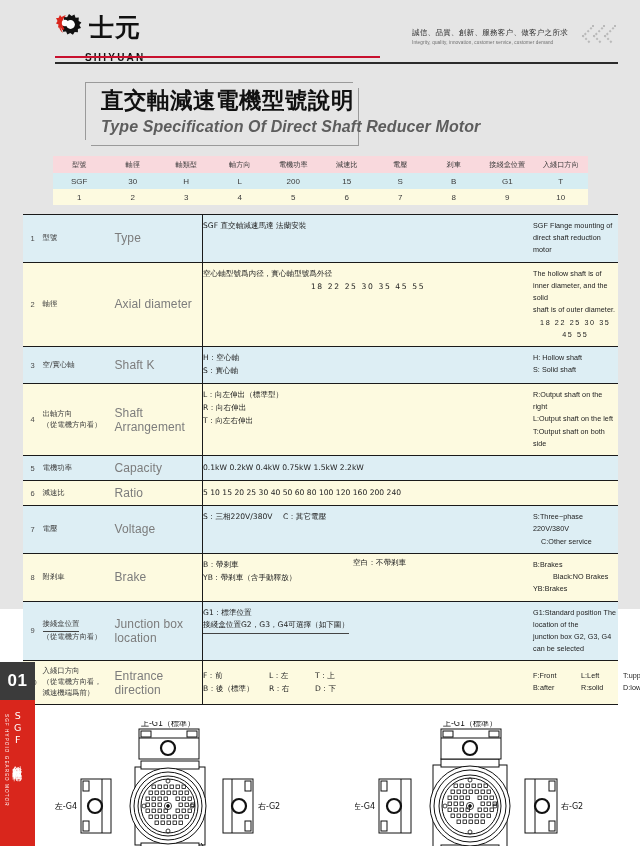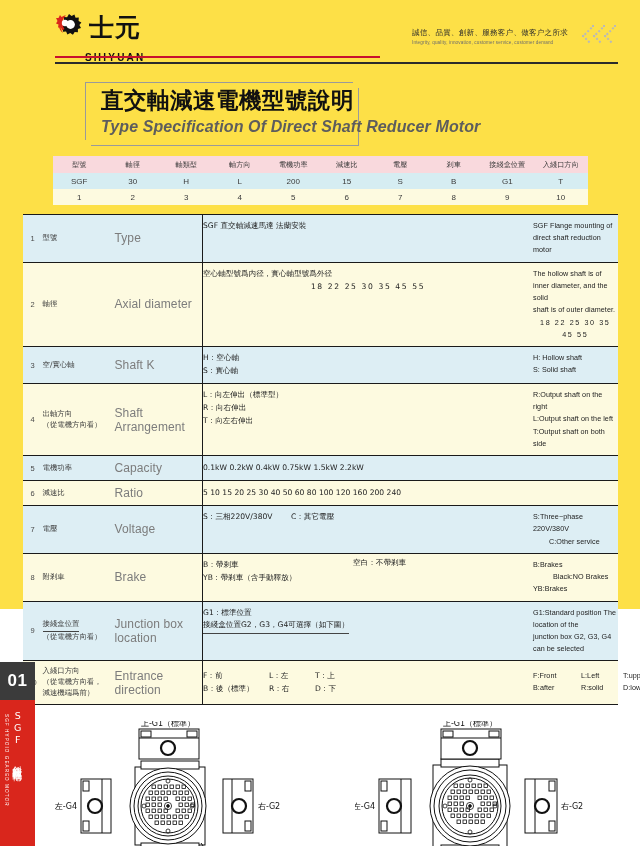--- a/index.html
+++ b/index.html
@@ -3,21 +3,21 @@
 <meta charset="utf-8">
 <style>
   * { box-sizing: border-box; margin: 0; padding: 0; }
   body {
     width: 640px; height: 846px;
     background: #ffffff;
     font-family: "Liberation Sans", "DejaVu Sans", sans-serif;
     position: relative;
     overflow: hidden;
   }
-  .page { position: relative; width: 640px; height: 609px; background:#fde047; }
+  .page { position: relative; width: 640px; height: 609px; background:#e5e5e5; }
 
   
   .header { position: relative; height: 68px; }
   .logo-wrap {
     position: absolute; left: 55px; top: 12px;
     display: flex; flex-direction: column; align-items: flex-start;
   }
   .logo-row { display: flex; align-items: center; gap: 4px; }
   .logo-mark { width: 30px; height: 30px; position: relative; }
   .logo-cn {
@@ -124,21 +124,21 @@
     font-family: "DejaVu Sans", sans-serif;
     font-size: 7.6px; color: #222; line-height: 1.7;
   }
   .b-en {
     flex: 1;
     font-size: 7.2px; color: #222; line-height: 1.7; letter-spacing: .05px;
   }
   .row-blue { background: #ddeef4; }
   .row-cream { background: #fdfae0; }
   .inline-sp { display:inline-block; }
-  .sp-2 { margin-left: 16px; }
+  .sp-2 { margin-left: 8px; }
   .sp-3 { margin-left: 20px; }
   .nums { letter-spacing: 1.6px; text-align: center; }
   .u-line { border-bottom: .8px solid #444; padding-bottom: .5px; }
 
   
   .diagrams {
     display: flex; justify-content: space-around;
     margin-top: 16px; padding: 0 20px;
   }
   .diagram { position: relative; width: 250px; }

